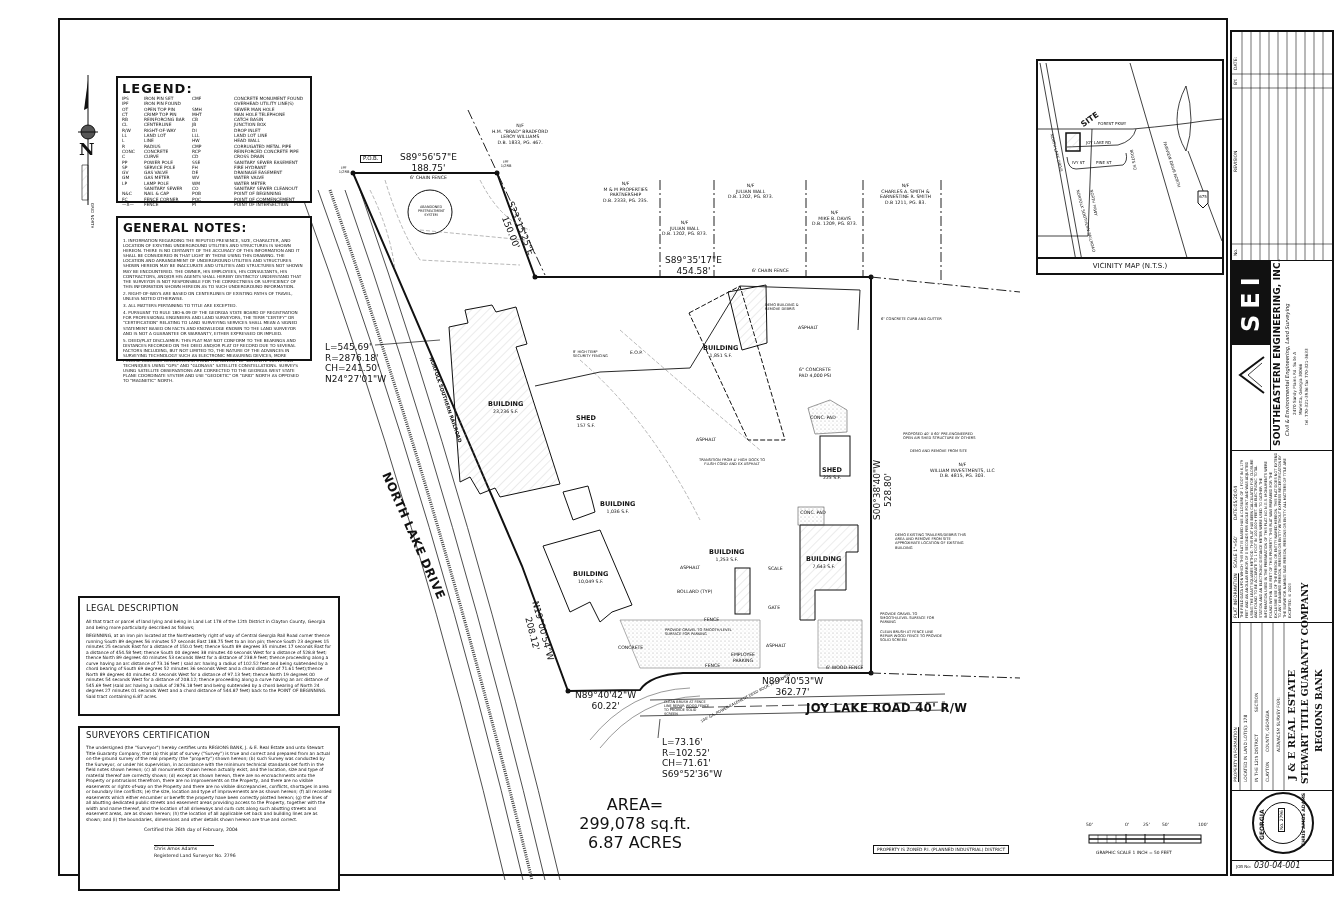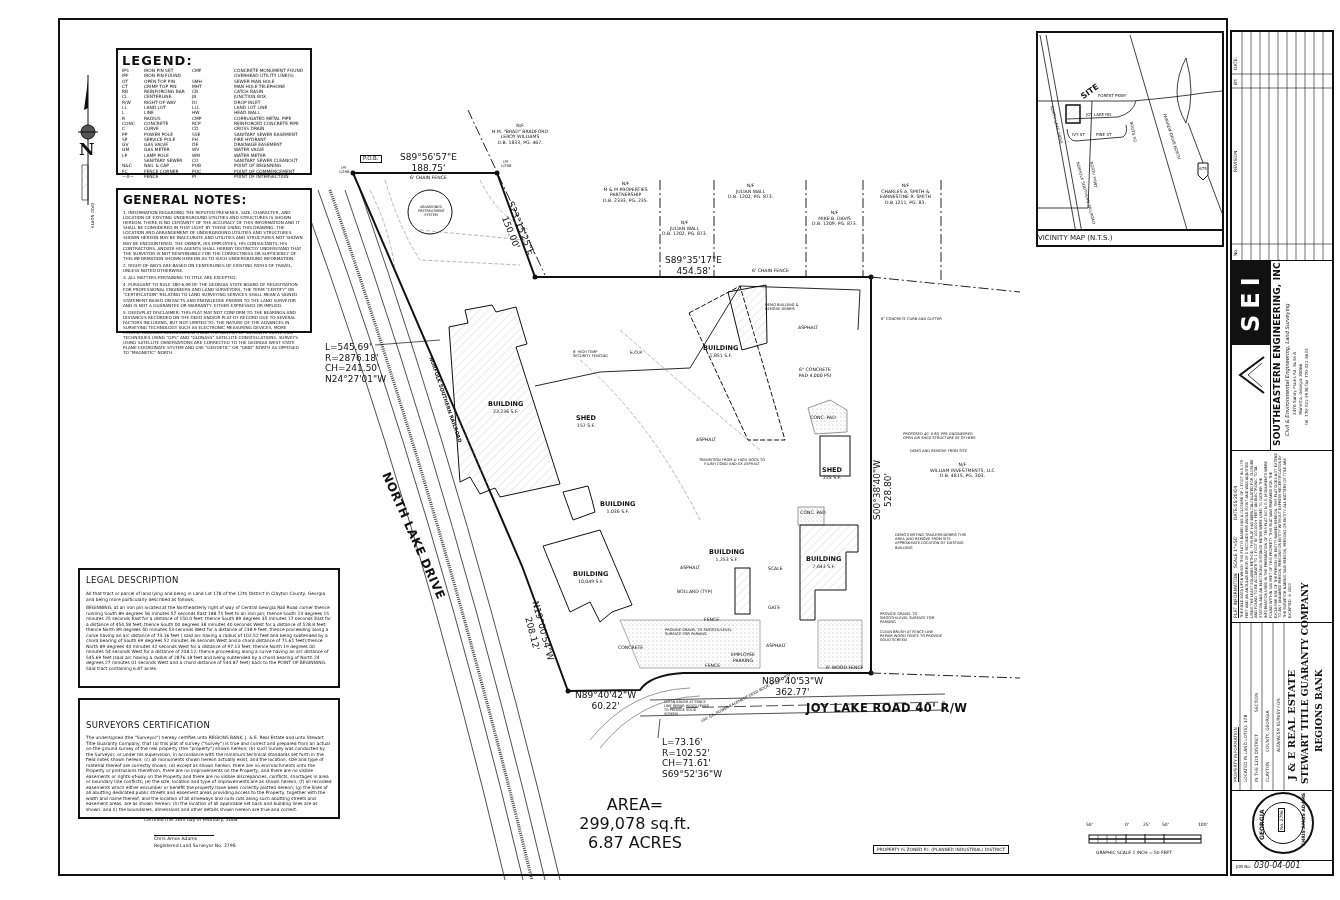--- a/index.html
+++ b/index.html
@@ -1,19 +1,19 @@
 <!DOCTYPE html>
 <html><head>
 <meta charset="utf-8">
 <style>
   html,body{margin:0;padding:0;background:#fff;}
   body{width:1340px;height:900px;position:relative;overflow:hidden;font-family:"DejaVu Sans",sans-serif;color:#111;}
   .sheet{position:absolute;left:58px;top:18px;width:1170px;height:858px;border:2px solid #111;box-sizing:border-box;}
   .abs{position:absolute;}
-  .box{position:absolute;border:2px solid #111;box-sizing:border-box;background:#fff;}
+  .box{position:absolute;border:2px solid #111;box-sizing:border-box;background:#fff;margin-top:28px;}
   .tiny{font-size:4.6px;line-height:5.6px;text-transform:uppercase;}
   .small{font-size:5.2px;line-height:6.4px;}
   .legend-title{font-size:13px;font-weight:bold;letter-spacing:1px;}
   .notes-title{font-size:12px;font-weight:bold;letter-spacing:.5px;}
   .sec-title{font-size:8.5px;letter-spacing:.3px;}
   .legend-grid{display:grid;grid-template-columns:22px 48px 22px 20px 1fr;font-size:4.4px;line-height:5.3px;text-transform:uppercase;}
   .notes p{margin:0 0 2px 0;}
   .lbl{font-size:4.6px;text-transform:uppercase;text-align:center;line-height:5.6px;}
   .bld{font-size:6.5px;font-weight:bold;text-align:center;line-height:8px;}
   .bear{font-size:9px;line-height:11px;text-align:center;}
@@ -253,21 +253,21 @@
     <p>5. DEED/PLAT DISCLAIMER: THIS PLAT MAY NOT CONFORM TO THE BEARINGS AND DISTANCES RECORDED ON THE DEED AND/OR PLAT OF RECORD DUE TO SEVERAL FACTORS INCLUDING, BUT NOT LIMITED TO, THE NATURE OF THE ADVANCES IN SURVEYING TECHNOLOGY SUCH AS ELECTRONIC MEASURING DEVICES, MORE PRECISE ANGULAR MEASUREMENTS AND THE ADVENT OF SATELLITE SURVEYING TECHNIQUES USING "GPS" AND "GLONASS" SATELLITE CONSTELLATIONS. SURVEYS USING SATELLITE OBSERVATIONS ARE CORRECTED TO THE GEORGIA WEST STATE PLANE COORDINATE SYSTEM AND USE "GEODETIC" OR "GRID" NORTH AS OPPOSED TO "MAGNETIC" NORTH.</p>
   </div>
 </div>
 
 <div class="box" style="left:78px;top:568px;width:262px;height:120px;padding:5px 6px;">
   <div class="sec-title">LEGAL DESCRIPTION</div>
   <div class="small" style="margin-top:6px;font-size:4.4px;line-height:5.5px;">All that tract or parcel of land lying and being in Land Lot 178 of the 12th District in Clayton County, Georgia and being more particularly described as follows;</div>
   <div class="small" style="margin-top:3px;font-size:4.4px;line-height:5.5px;">BEGINNING, at an iron pin located at the Northeasterly right of way of Central Georgia Rail Road corner thence running South 89 degrees 56 minutes 57 seconds East 188.75 feet to an iron pin; thence South 23 degrees 15 minutes 25 seconds East for a distance of 150.0 feet; thence South 89 degrees 35 minutes 17 seconds East for a distance of 454.58 feet; thence South 00 degrees 38 minutes 40 seconds West for a distance of 528.8 feet; thence North 89 degrees 40 minutes 53 seconds West for a distance of 238.9 feet; thence proceeding along a curve having an arc distance of 73.16 feet ( said arc having a radius of 102.52 feet and being subtended by a chord bearing of South 69 degrees 52 minutes 36 seconds West and a chord distance of 71.61 feet);thence North 89 degrees 40 minutes 42 seconds West for a distance of 97.13 feet; thence North 19 degrees 00 minutes 54 seconds West for a distance of 208.12; thence proceeding along a curve having an arc distance of 545.69 feet (said arc having a radius of 2876.18 feet and being subtended by a chord bearing of North 24 degrees 27 minutes 01 seconds West and a chord distance of 544.87 feet) back to the POINT OF BEGINNING. Said tract containing 6.87 acres.</div>
 </div>
 
-<div class="box" style="left:78px;top:698px;width:262px;height:121px;padding:20px 6px;">
+<div class="box" style="left:78px;top:698px;width:262px;height:165px;padding:2px 6px;">
   <div class="sec-title">SURVEYORS CERTIFICATION</div>
   <div class="small" style="margin-top:5px;font-size:4.4px;line-height:5.5px;">The undersigned (the "Surveyor") hereby certifies unto REGIONS BANK, J. &amp; E. Real Estate and unto Stewart Title Guaranty Company, that (a) this plat of survey ("Survey") is true and correct and prepared from an actual on-the-ground survey of the real property (the "property") shown hereon; (b) such Survey was conducted by the Surveyor, or under his supervision, in accordance with the minimum technical standards set forth in the field notes shown hereon; (c) all monuments shown hereon actually exist, and the location, size and type of material thereof are correctly shown; (d) except as shown hereon, there are no encroachments onto the Property or protrusions therefrom, there are no improvements on the Property, and there are no visible easements or rights-of-way on the Property and there are no visible discrepancies, conflicts, shortages in area or boundary line conflicts; (e) the size, location and type of improvements are as shown hereon; (f) all recorded easements which either encumber or benefit the property have been correctly plotted hereon; (g) the lines of all abutting dedicated public streets and easement areas providing access to the Property, together with the width and name thereof, and the location of all driveways and curb cuts along such abutting streets and easement areas, are as shown hereon; (h) the location of all applicable set back and building lines are as shown; and (i) the boundaries, dimensions and other details shown hereon are true and correct.</div>
   <div class="small" style="margin:5px 0 0 58px;font-size:4.6px;">Certified this 26th day of February, 2004</div>
   <div style="margin:12px 0 0 68px;width:60px;border-top:1px solid #111;"></div>
   <div class="small" style="margin-left:68px;font-size:4.6px;">Chris Amos Adams</div>
   <div class="small" style="margin-left:68px;font-size:4.6px;">Registered Land Surveyor No. 2796</div>
 </div>
 
 <div class="abs lbl" style="left:360px;top:155px;border:1px solid #111;padding:0 2px;font-size:5.5px;">P.O.B.</div>
 <div class="abs lbl" style="left:337px;top:166px;width:14px;font-size:3.6px;line-height:4.2px;">IPF 1/2RB</div>
@@ -440,21 +440,21 @@
   <div class="abs lbl" style="left:60px;top:60px;font-size:4px;">FOREST PKWY</div>
   <div class="abs lbl" style="left:48px;top:79px;font-size:4px;">JOY LAKE RD</div>
   <div class="abs lbl" style="left:34px;top:99px;font-size:4px;">IVY ST</div>
   <div class="abs lbl" style="left:58px;top:99px;font-size:4px;">PINE ST</div>
   <div class="abs lbl rot" style="left:16px;top:72px;font-size:4px;transform:rotate(75deg);">NORTH LAKE DRIVE</div>
   <div class="abs lbl rot" style="left:42px;top:128px;font-size:4px;transform:rotate(75deg);">NORFOLK SOUTHERN RAILROAD</div>
   <div class="abs lbl rot" style="left:56px;top:128px;font-size:4px;transform:rotate(80deg);">NORTH PKWY</div>
   <div class="abs lbl rot" style="left:129px;top:80px;font-size:4px;transform:rotate(72deg);">FAIRVIEW DRIVE NORTH</div>
   <div class="abs lbl rot" style="left:96px;top:88px;font-size:4px;transform:rotate(80deg);">BOOTS RD</div>
   <div class="abs lbl" style="left:160px;top:133px;font-size:4px;width:10px;">675</div>
-  <div class="abs" style="left:0;bottom:0;width:184px;height:14px;border-top:2px solid #111;font-size:7px;line-height:14px;">VICINITY MAP (N.T.S.)</div>
+  <div class="abs" style="left:0;bottom:0;width:184px;height:14px;border-top:2px solid #111;text-align:center;font-size:7px;line-height:14px;">VICINITY MAP (N.T.S.)</div>
 </div>
 
 <div class="titleblock">
 
   <div class="abs" style="left:0;top:0;width:100px;height:228px;border-bottom:1px solid #111;">
     <svg width="100" height="228">
       <g stroke="#111" stroke-width="0.6">
         <line x1="10" y1="0" x2="10" y2="228"></line>
           <line x1="19" y1="0" x2="19" y2="228"></line>
         <line x1="28" y1="0" x2="28" y2="228"></line>

